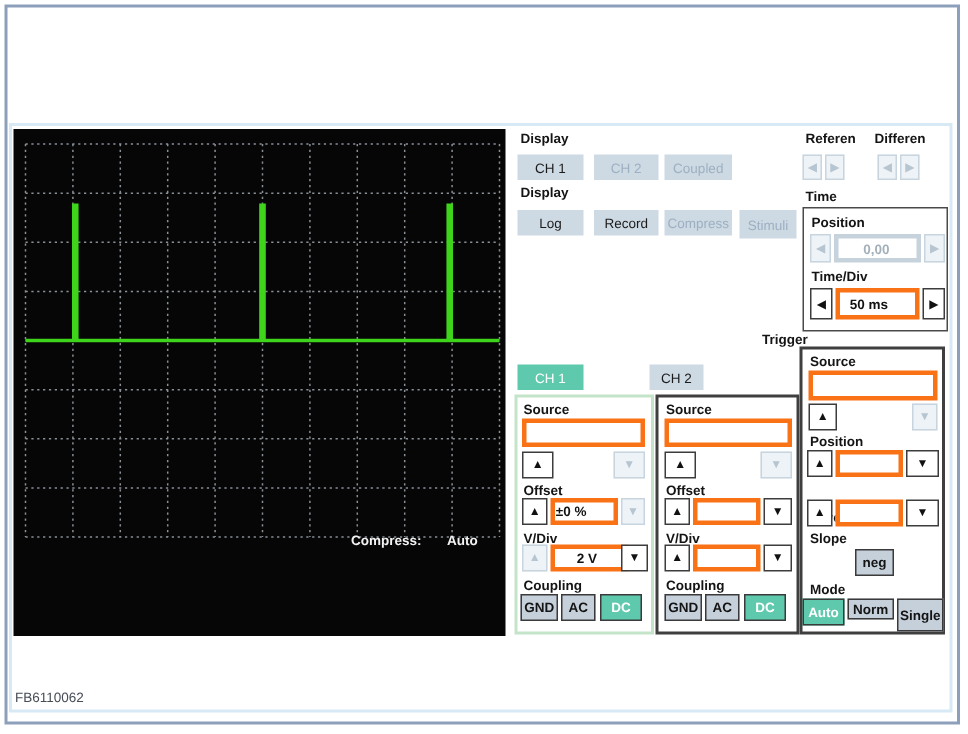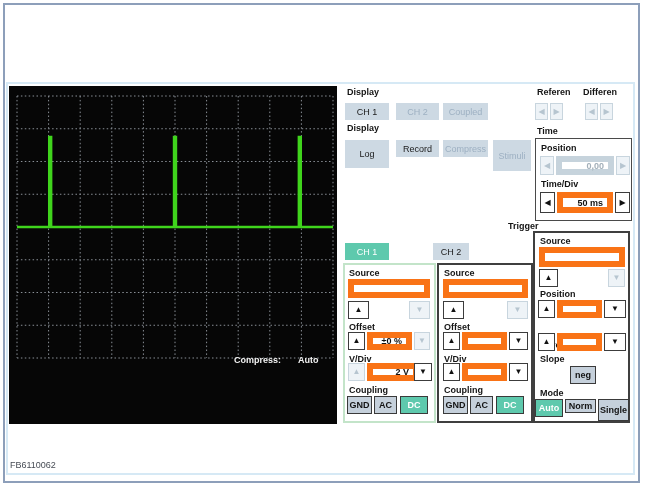--- a/index.html
+++ b/index.html
@@ -11,21 +11,21 @@
   .scope-status{position:absolute;left:225px;top:269px;font-size:9px;font-weight:bold;color:#f2f2f2;white-space:nowrap;}
   .scope-status .gap{display:inline-block;width:17px;}
   .lbl{position:absolute;font-size:9px;font-weight:bold;color:#141414;white-space:nowrap;}
   .flatbtn{position:absolute;background:#cdd9e3;color:#1b1b1b;font-size:9px;font-weight:normal;display:flex;align-items:center;justify-content:center;box-sizing:border-box;}
   .flatbtn.dim{color:#9db0c2;}
   .teal{background:#5ec9ad !important;color:#ffffff !important;}
   .bbtn{position:absolute;background:#c5d0db;border:1px solid #3a3a3a;color:#141414;font-size:9px;font-weight:bold;display:flex;align-items:center;justify-content:center;box-sizing:border-box;}
   .box{position:absolute;background:#ffffff;border:1px solid #4a4a4a;box-sizing:border-box;}
   .box.thick{border-width:2px;border-color:#3f3f3f;}
   .box.greenb{border-width:2px;border-color:#c3e4c9;}
-  .fld{position:absolute;background:#ffffff;border:6px solid #f97316;font-size:9px;font-weight:bold;color:#111;display:flex;align-items:center;justify-content:flex-end;padding-right:4px;box-sizing:border-box;}
+  .fld{position:absolute;background:#ffffff;border:3px solid #f97316;font-size:9px;font-weight:bold;color:#111;display:flex;align-items:center;justify-content:flex-end;padding-right:18px;box-sizing:border-box;}
   .fld.dis{border-color:#c6d3dc;color:#a3b0ba;}
   .fld.left{justify-content:flex-start;padding-left:3px;}
   .spin{position:absolute;background:#ffffff;border:1px solid #3c3c3c;color:#111;display:flex;align-items:center;justify-content:center;font-size:8px;line-height:1;box-sizing:border-box;cursor:default;}
   .spin.dis{background:#eef3f7;border-color:#c8d5de;color:#b6c5d0;}
   .spin .g{pointer-events:none;}
   .footer-id{position:absolute;left:10px;top:460px;font-size:9px;color:#474c55;}
 </style>
 </head>
 <body>
 
@@ -61,24 +61,24 @@
       <span>Compress:</span><span class="gap"></span><span>Auto</span>
     </div>
   </div>
 
   <div class="lbl" style="left:347px;top:87px">Display</div>
   <div class="flatbtn" style="left:345px;top:103px;width:44px;height:17px">CH 1</div>
   <div class="flatbtn dim" style="left:396px;top:103px;width:43px;height:17px">CH 2</div>
   <div class="flatbtn dim" style="left:443px;top:103px;width:45px;height:17px">Coupled</div>
 
   <div class="lbl" style="left:347px;top:123px">Display</div>
-  <div class="flatbtn" style="left:345px;top:140px;width:44px;height:28px">Log</div>
+  <div class="flatbtn" style="left:345px;top:140px;width:44px;height:17px">Log</div>
   <div class="flatbtn" style="left:396px;top:140px;width:43px;height:17px">Record</div>
   <div class="flatbtn dim" style="left:443px;top:140px;width:45px;height:17px">Compress</div>
-  <div class="flatbtn dim" style="left:493px;top:140px;width:38px;height:31px">Stimuli</div>
+  <div class="flatbtn dim" style="left:493px;top:140px;width:38px;height:19px">Stimuli</div>
 
   <div class="lbl" style="left:537px;top:87px">Referen</div>
   <div class="lbl" style="left:583px;top:87px">Differen</div>
   <div class="spin dis" style="left:535px;top:103px;width:13px;height:17px">
       <span class="g">◀</span>
     </div>
   <div class="spin dis" style="left:550px;top:103px;width:13px;height:17px">
       <span class="g">▶</span>
     </div>
   <div class="spin dis" style="left:585px;top:103px;width:13px;height:17px">

